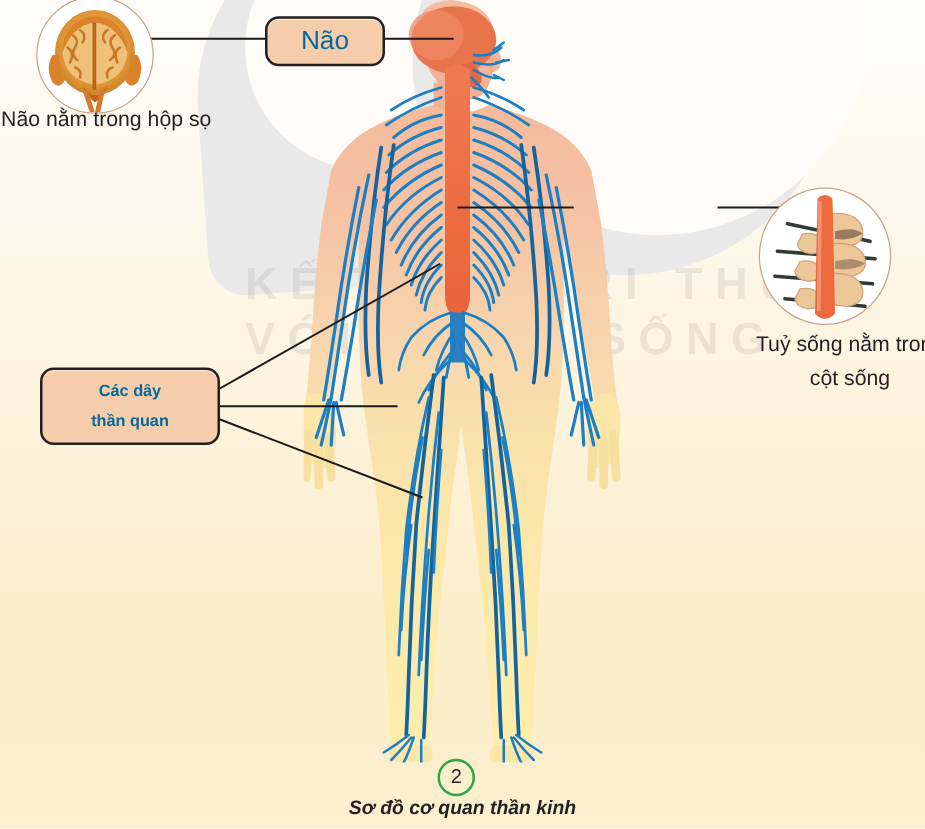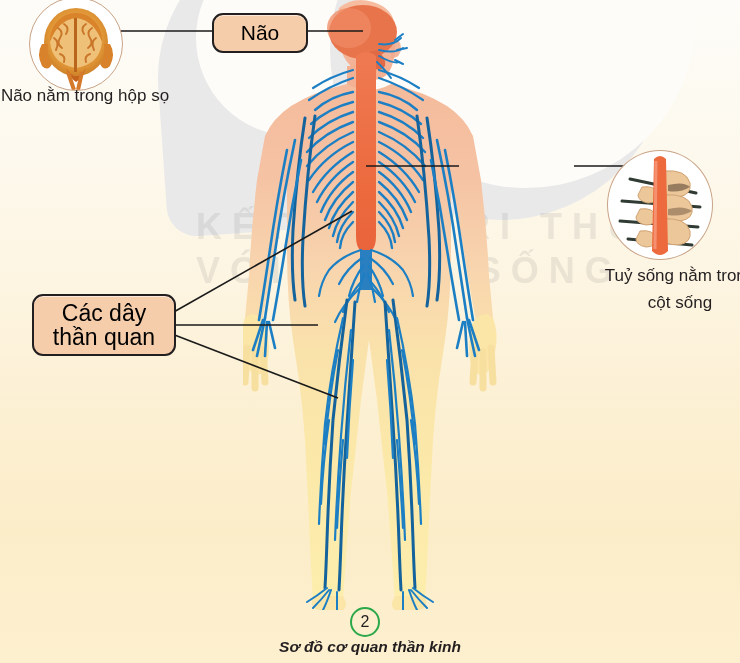--- a/index.html
+++ b/index.html
@@ -118,42 +118,43 @@
   }
   #caption-brain { left: 0px;   top: 82px;  width: 170px; }
   #caption-spine { left: 600px; top: 262px; width: 160px; }
 
   
   .label-box {
     position: absolute;
     background: #f5cdab;
     border: 2.2px solid #231f20;
     border-radius: 11px;
-    color: #000000;
+    color: #0369a1;
     display: flex;
     align-items: center;
     justify-content: center;
     text-align: center;
     line-height: 24px;
     box-shadow: inset 0 1px 0 rgba(255,255,255,0.55);
   }
   #label-brain {
     left: 212px;  top: 13px;
     width: 92px;  height: 36px;
     font-size: 21px;
   }
   #label-spinal-cord {
     left: 459px;  top: 148px;
     width: 115px; height: 36px;
     font-size: 21px;
   }
   #label-nerves {
     left: 32px;   top: 294px;
     width: 140px; height: 58px;
-    font-size: 23px;
+    font-size: 13px;
+    font-weight: bold;
   }
   .label-box span { display: block; }
 
   
   #figure-number {
     position: absolute;
     left: 350px; top: 607px;
     width: 26px; height: 26px;
     border: 2.2px solid #2ba84a;
     border-radius: 50%;

